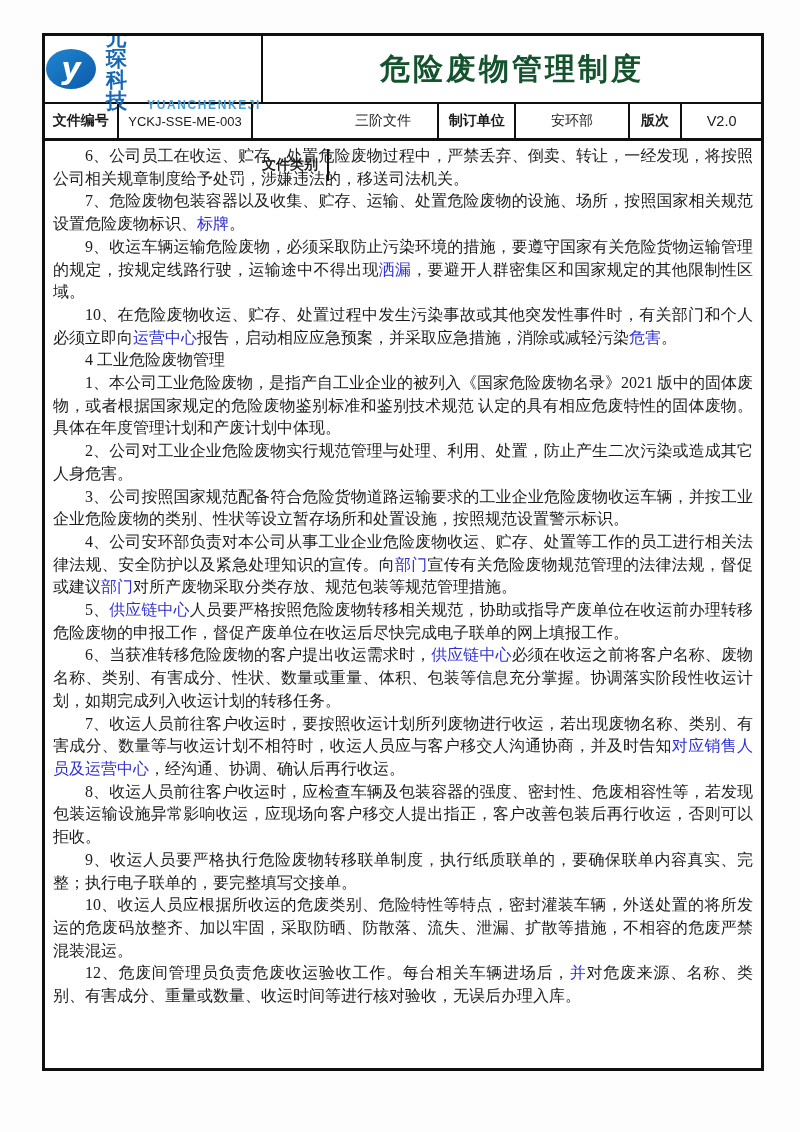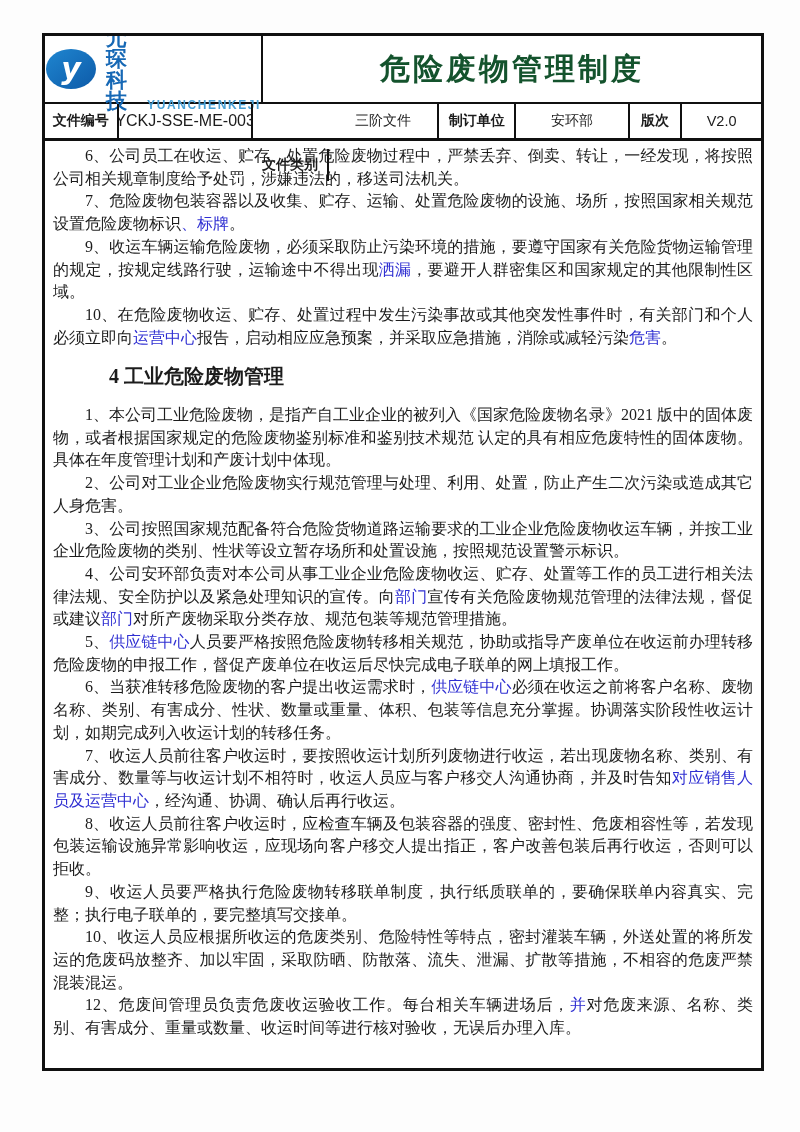--- a/index.html
+++ b/index.html
@@ -32,36 +32,36 @@
   
   .meta-row { display:flex; height:34px; border-bottom:3px solid #101010; flex:0 0 auto; font-size:14px; }
   .meta-cell {
     border-right:2px solid #101010; box-sizing:border-box;
     display:flex; align-items:center; justify-content:center;
     overflow:hidden; white-space:nowrap; padding:16px 2px;
   }
   .meta-cell:last-child { border-right:none; }
   .meta-cell.lab { font-weight:bold; }
   .meta-cell:nth-child(1){ width:10.3%; }
-  .meta-cell:nth-child(2){ width:18.8%; font-family:"Liberation Sans", sans-serif; font-size:16px; }
+  .meta-cell:nth-child(2){ width:18.8%; font-family:"Liberation Sans", sans-serif; font-size:13px; }
   .meta-cell:nth-child(3){ width:10.5%;margin-top:45px; }
   .meta-cell:nth-child(4){ width:15.5%; }
   .meta-cell:nth-child(5){ width:10.7%; }
   .meta-cell:nth-child(6){ width:15.9%; }
   .meta-cell:nth-child(7){ width:7.3%;  }
   .meta-cell:nth-child(8){ flex:1; font-family:"Liberation Sans", sans-serif; font-size:14.5px;border-radius:17px; }
   
   .doc-body {
     flex:1; overflow:hidden;
     padding:4px 8px 0 8px;
     font-size:16px; line-height:22.7px;
     text-align:justify;
   }
   .doc-body p.para { margin:0; text-indent:2em; }
-  .doc-body h3.heading { margin:16px; text-indent:2em; font-size:20px; font-weight:bold; line-height:22.7px; }
+  .doc-body h3.heading { margin:0; text-indent:2em; font-size:16px; font-weight:normal; line-height:22.7px; }
   .blue { color:var(--revision-blue, #2f2fd2); }
 </style>
 </head>
 <body>
 
 <div class="page">
   <div class="doc-frame">
 
     <div class="head-row">
       <div class="logo-cell">

